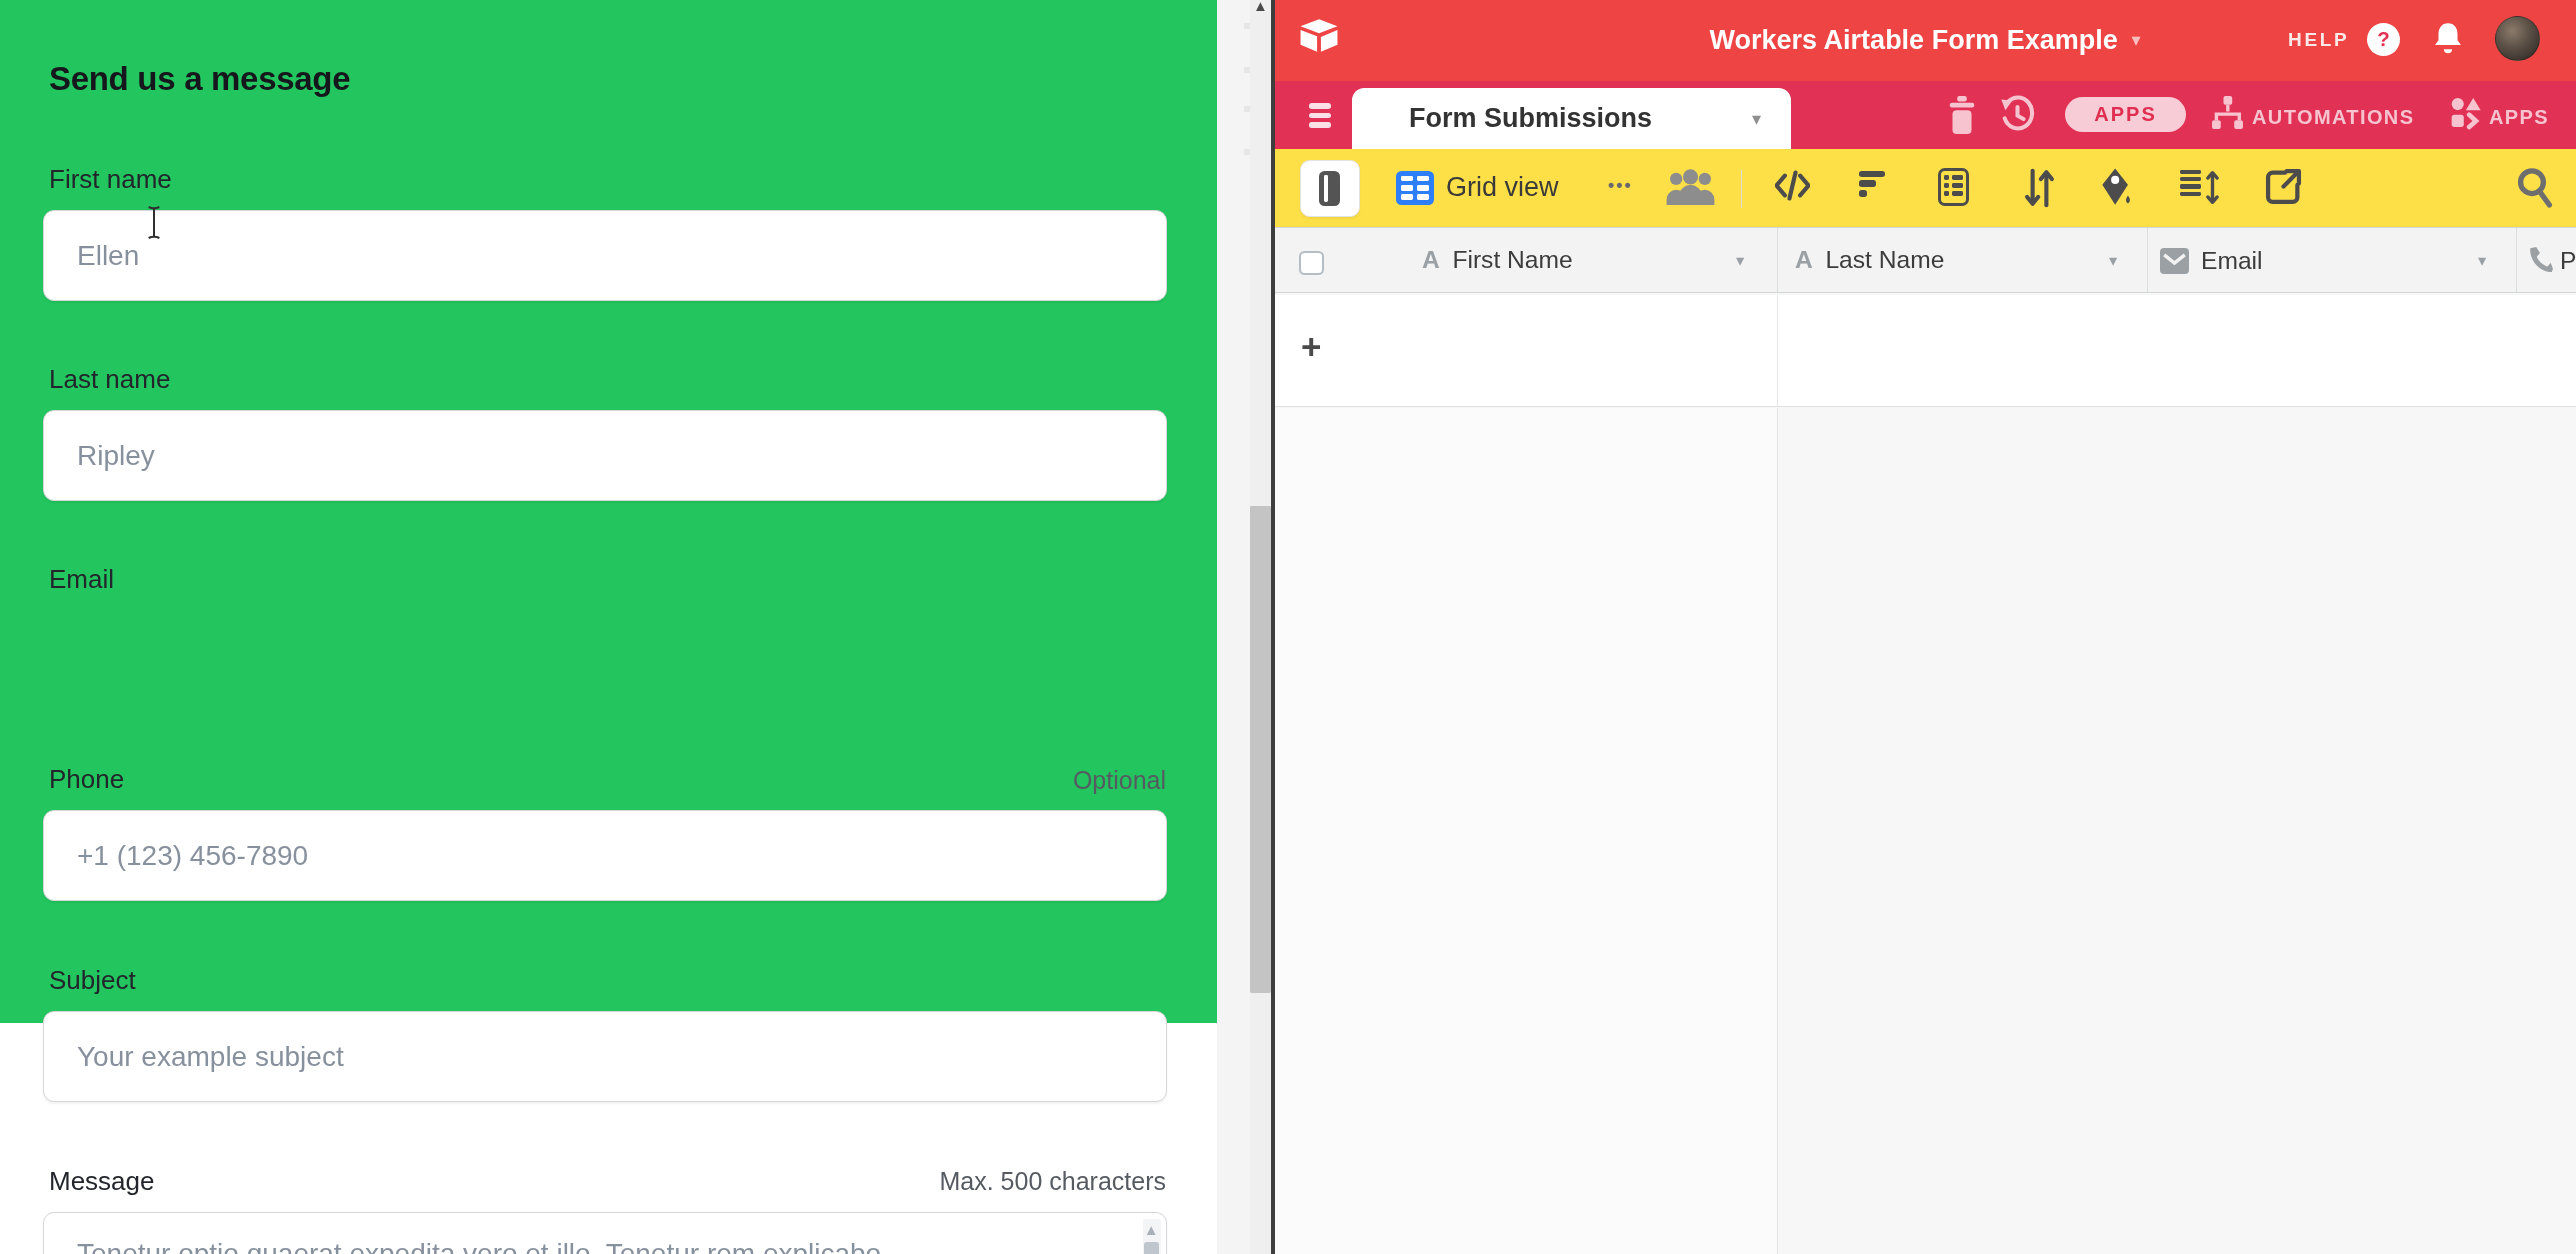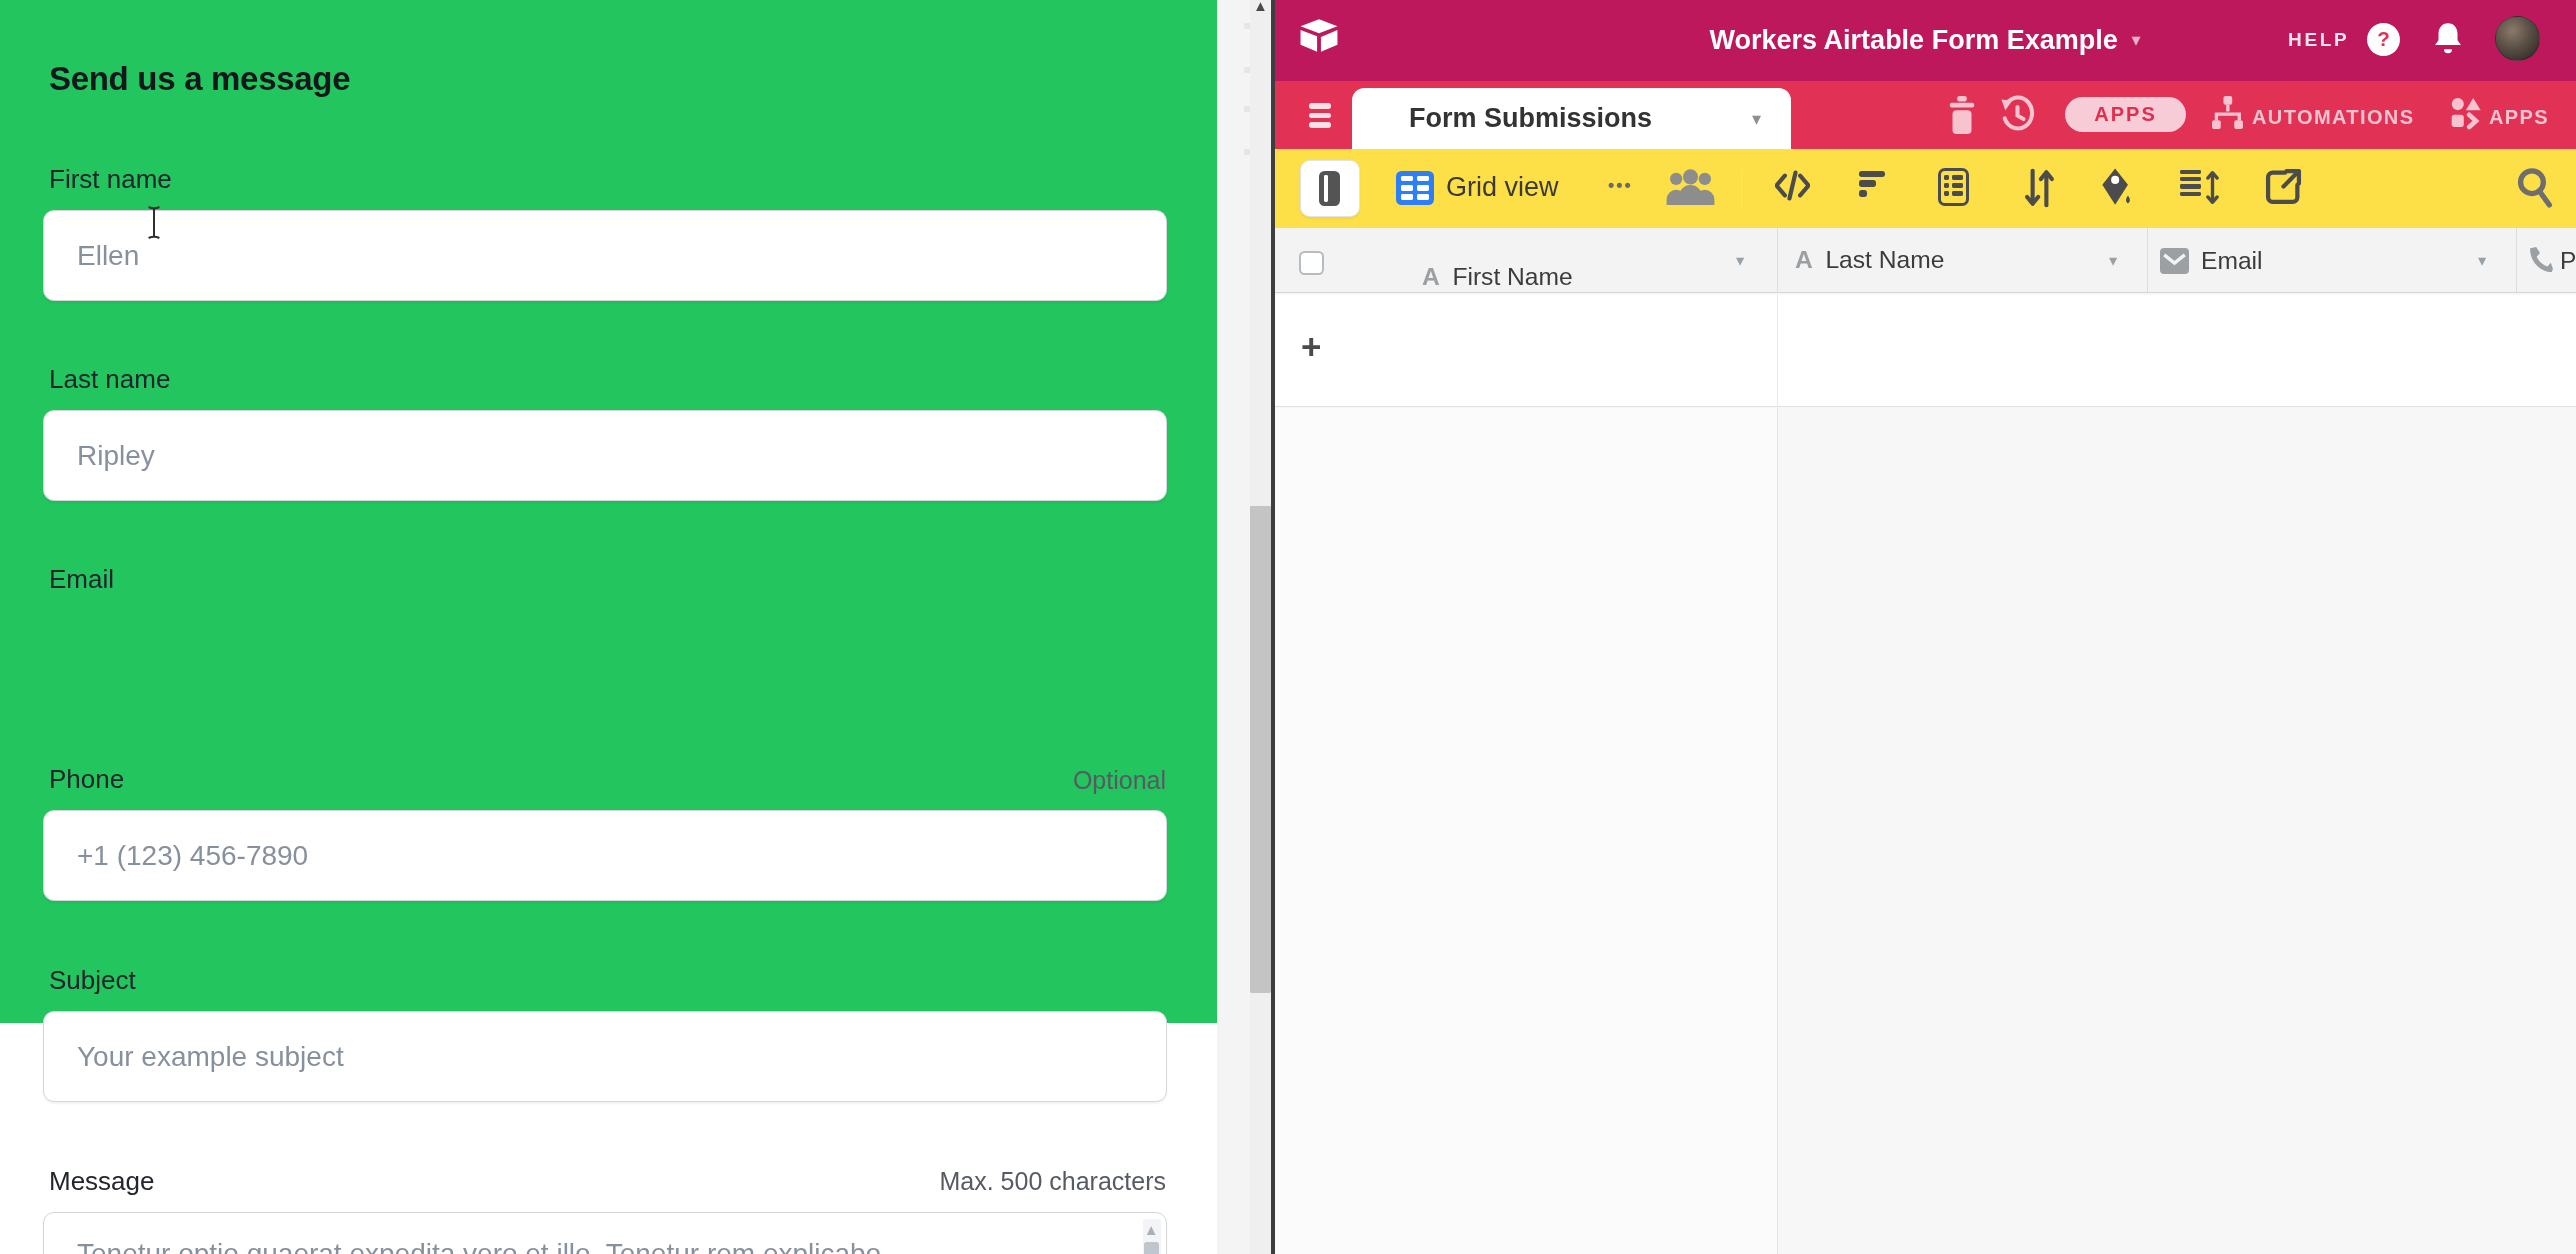--- a/index.html
+++ b/index.html
@@ -27,21 +27,21 @@
   
   .gutter { left:1217px; top:0; width:33px; height:1255px; background:#f4f4f4; }
   .gutter-dot { position:absolute; left:27px; width:6.1px; height:6.1px; background:#e6e6e6; }
   .scroll-track { left:1250px; top:0; width:21px; height:1255px; background:#efefef; }
   .scroll-up { left:1253px; top:-2.7px; width:15px; font-size:15px; color:#4a4a4a; text-align:center; }
   .scroll-thumb { left:1250px; top:506px; width:21px; height:487px; background:#c4c4c4; border-radius:1.4px; }
   .panel-edge { left:1271px; top:0; width:4.1px; height:1255px; background:#3e3e3e; }
 
   
   .right-panel { left:1275px; top:0; width:1301px; height:1255px; background:#f7f7f7; overflow:hidden; }
-  .at-header { position:absolute; left:0; top:0; width:1301px; height:81px; background:#be185d; }
+  .at-header { position:absolute; left:0; top:0; width:1301px; height:81px; background:#ef4444; }
   .at-row2   { position:absolute; left:0; top:81px; width:1301px; height:69px; background:#e13155;padding-left:28px; }
   .at-toolbar{ position:absolute; left:0; top:149px; width:1301px; height:78px; background:#fde047; }
   .at-thead  { position:absolute; left:0; top:227px; width:1301px; height:66px; background:#f3f3f3;
                border-top:1.4px solid #d4d7d8; border-bottom:1.4px solid #d2d6d7; }
   .at-addrow { position:absolute; left:0; top:295px; width:1301px; height:112px; background:#ffffff;
                border-bottom:1.4px solid #dee2e3; }
   .at-body   { position:absolute; left:0; top:408px; width:1301px; height:846px; background:#f7f7f7; }
   .at-body-left { position:absolute; left:0; top:0; width:502px; height:846px; background:#fbfbfb; }
   .col-divider { position:absolute; width:1.4px; background:#dcdfe0; top:0; bottom:0; }
 
@@ -307,21 +307,21 @@
     <svg class="tb-ic" style="left:1241px; top:18px;" width="38" height="41" viewBox="0 0 50 54">
       <g stroke="#6e6e6e" stroke-width="7" fill="none" stroke-linecap="round">
         <circle cx="21" cy="20" r="15"></circle>
           <line x1="31" y1="32" x2="44" y2="50"></line>
       </g>
     </svg>
   </div>
 
   <div class="at-thead">
     <div class="checkbox"></div>
-    <div class="abs" style="left:147px; top:18px;margin-top:17px;">
+    <div class="abs" style="left:147px; top:18px;">
       <span class="th-type">A</span>
       <span class="th-cell-text" style="margin-left:9.6px;">First Name</span>
     </div>
     <div class="abs th-caret" style="left:461px; top:22.5px;">▾</div>
     <div class="col-divider" style="left:502px;"></div>
 
     <div class="abs" style="left:520px; top:18px;">
       <span class="th-type">A</span>
       <span class="th-cell-text" style="margin-left:9.6px;">Last Name</span>
     </div>

